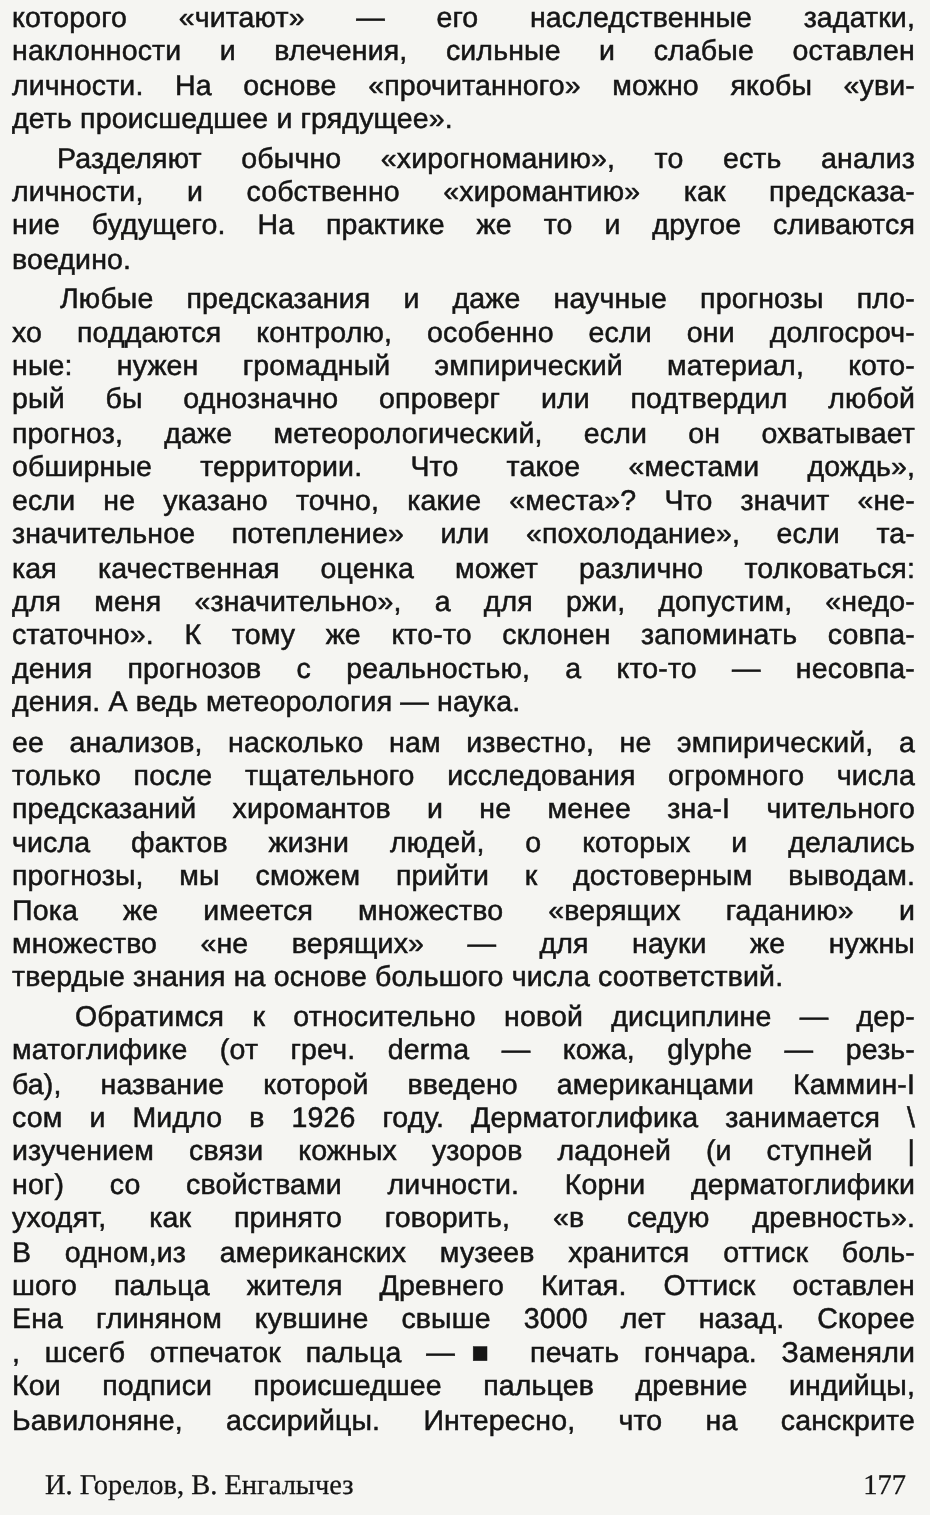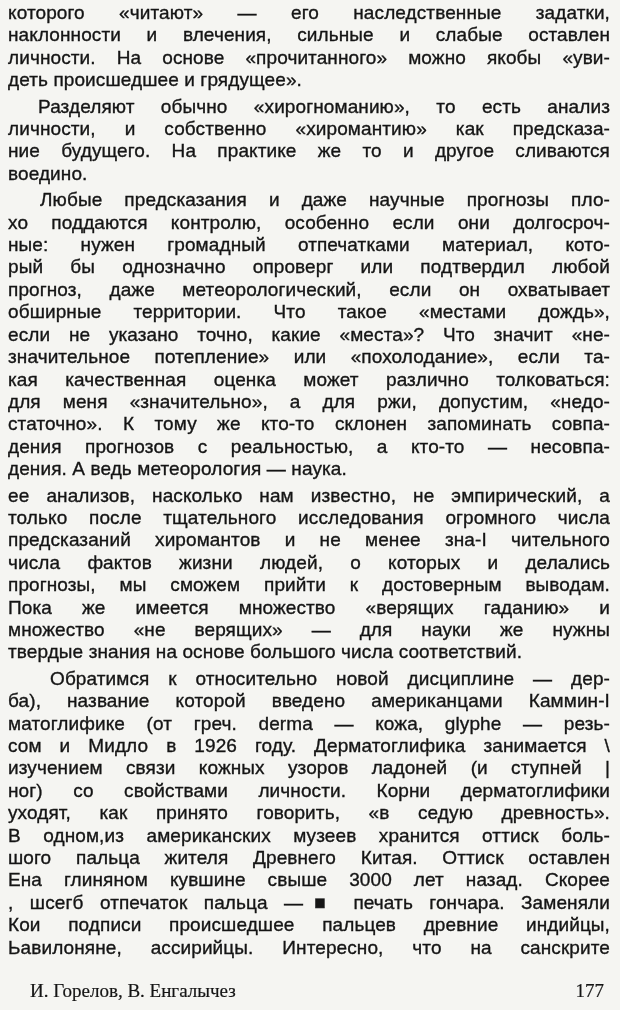--- a/index.html
+++ b/index.html
@@ -69,21 +69,21 @@
       </div>
       <div class="para">
         <div class="line just" style="text-indent: 30px;">Разделяют обычно «хирогноманию», то есть анализ</div>
         <div class="line just">личности, и собственно «хиромантию» как предсказа-</div>
         <div class="line just">ние будущего. На практике же то и другое сливаются</div>
         <div class="line last">воедино.</div>
       </div>
       <div class="para">
         <div class="line just" style="text-indent: 32px;">Любые предсказания и даже научные прогнозы пло-</div>
         <div class="line just">хо поддаются контролю, особенно если они долгосроч-</div>
-        <div class="line just">ные: нужен громадный отпечатками материал, кото-</div>
+        <div class="line just">ные: нужен громадный эмпирический материал, кото-</div>
         <div class="line just">рый бы однозначно опроверг или подтвердил любой</div>
         <div class="line just">прогноз, даже метеорологический, если он охватывает</div>
         <div class="line just">обширные территории. Что такое «местами дождь»,</div>
         <div class="line just">если не указано точно, какие «места»? Что значит «не-</div>
         <div class="line just">значительное потепление» или «похолодание», если та-</div>
         <div class="line just">кая качественная оценка может различно толковаться:</div>
         <div class="line just">для меня «значительно», а для ржи, допустим, «недо-</div>
         <div class="line just">статочно». К тому же кто-то склонен запоминать совпа-</div>
         <div class="line just">дения прогнозов с реальностью, а кто-то — несовпа-</div>
         <div class="line last">дения. А ведь метеорология — наука.</div>
@@ -93,22 +93,22 @@
         <div class="line just">только после тщательного исследования огромного числа</div>
         <div class="line just">предсказаний хиромантов и не менее зна-I чительного</div>
         <div class="line just">числа фактов жизни людей, о которых и делались</div>
         <div class="line just">прогнозы, мы сможем прийти к достоверным выводам.</div>
         <div class="line just">Пока же имеется множество «верящих гаданию» и</div>
         <div class="line just">множество «не верящих» — для науки же нужны</div>
         <div class="line last">твердые знания на основе большого числа соответствий.</div>
       </div>
       <div class="para">
         <div class="line just" style="text-indent: 42px;">Обратимся к относительно новой дисциплине — дер-</div>
+        <div class="line just">матоглифике (от греч. derma — кожа, glyphe — резь-</div>
         <div class="line just">ба), название которой введено американцами Каммин-I</div>
-        <div class="line just">матоглифике (от греч. derma — кожа, glyphe — резь-</div>
         <div class="line just">сом и Мидло в 1926 году. Дерматоглифика занимается \</div>
         <div class="line just">изучением связи кожных узоров ладоней (и ступней |</div>
         <div class="line just">ног) со свойствами личности. Корни дерматоглифики</div>
         <div class="line just">уходят, как принято говорить, «в седую древность».</div>
         <div class="line just">В одном,из американских музеев хранится оттиск боль-</div>
         <div class="line just">шого пальца жителя Древнего Китая. Оттиск оставлен</div>
         <div class="line just">Ена глиняном кувшине свыше 3000 лет назад. Скорее</div>
         <div class="line just">, шсегб отпечаток пальца —■ печать гончара. Заменяли</div>
         <div class="line just">Кои подписи происшедшее пальцев древние индийцы,</div>
         <div class="line just">Ьавилоняне, ассирийцы. Интересно, что на санскрите</div>

